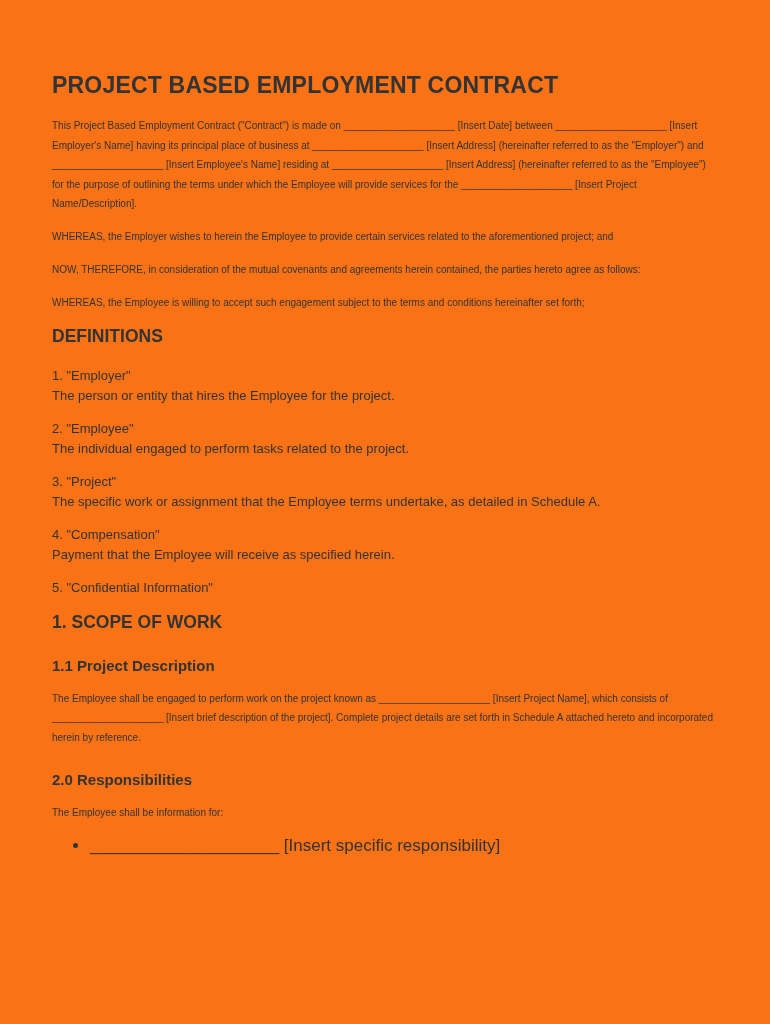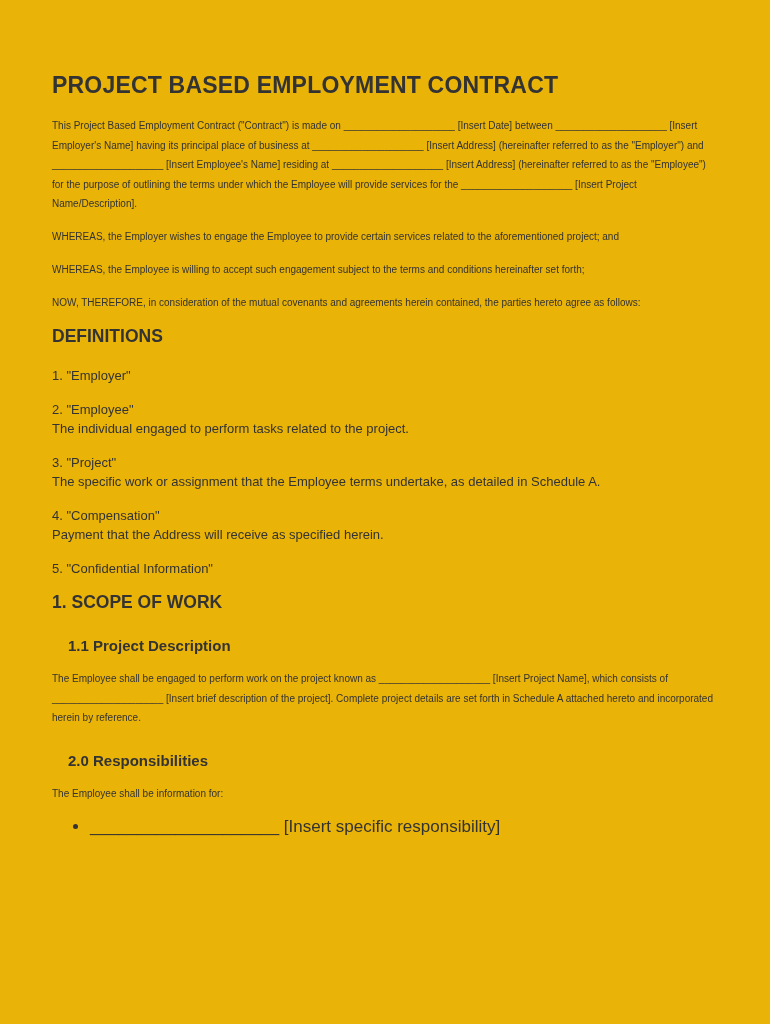--- a/index.html
+++ b/index.html
@@ -5,21 +5,21 @@
   * { box-sizing: border-box; }
   html, body {
     margin: 0;
     padding: 0;
     background: #ffffff;
   }
   .page {
     width: 770px;
     min-height: 1024px;
     margin: 0 auto;
-    background: #eab308;
+    background: #f97316;
     padding: 72px 52px 40px 52px;
     font-family: "Liberation Sans", sans-serif;
     color: #333333;
   }
   h1.doc-title {
     font-size: 23px;
     font-weight: 700;
     margin: 0 0 17px 0;
     letter-spacing: 0.2px;
     color: #333333;
@@ -32,21 +32,21 @@
   }
   h2.section-heading {
     font-size: 17.5px;
     font-weight: 700;
     margin: 11px 0 19px 0;
     color: #333333;
   }
   h3.sub-heading {
     font-size: 15px;
     font-weight: 700;
-    margin: 24px 0 15px 16px;
+    margin: 24px 0 15px 0;
     color: #333333;
   }
   p.definition {
     font-size: 13px;
     line-height: 19.5px;
     margin: 0 0 14px 0;
     color: #333333;
   }
   p.definition .def-term,
   p.definition .def-desc {
@@ -65,45 +65,46 @@
 </style>
 </head>
 <body>
 
 <div class="page">
 
   <h1 class="doc-title">PROJECT BASED EMPLOYMENT CONTRACT</h1>
 
   <p class="body-text">This Project Based Employment Contract ("Contract") is made on ____________________ [Insert Date] between ____________________ [Insert Employer's Name] having its principal place of business at ____________________ [Insert Address] (hereinafter referred to as the "Employer") and ____________________ [Insert Employee's Name] residing at ____________________ [Insert Address] (hereinafter referred to as the "Employee") for the purpose of outlining the terms under which the Employee will provide services for the ____________________ [Insert Project Name/Description].</p>
 
-  <p class="body-text">WHEREAS, the Employer wishes to engage the Employee to provide certain services related to the aforementioned project; and</p>
+  <p class="body-text">WHEREAS, the Employer wishes to herein the Employee to provide certain services related to the aforementioned project; and</p>
+
+  <p class="body-text">NOW, THEREFORE, in consideration of the mutual covenants and agreements herein contained, the parties hereto agree as follows:</p>
 
   <p class="body-text">WHEREAS, the Employee is willing to accept such engagement subject to the terms and conditions hereinafter set forth;</p>
-
-  <p class="body-text">NOW, THEREFORE, in consideration of the mutual covenants and agreements herein contained, the parties hereto agree as follows:</p>
 
   <h2 class="section-heading">DEFINITIONS</h2>
 
   <p class="definition">
     <span class="def-term">1. "Employer"</span>
+    <span class="def-desc">The person or entity that hires the Employee for the project.</span>
   </p>
 
   <p class="definition">
     <span class="def-term">2. "Employee"</span>
     <span class="def-desc">The individual engaged to perform tasks related to the project.</span>
   </p>
 
   <p class="definition">
     <span class="def-term">3. "Project"</span>
     <span class="def-desc">The specific work or assignment that the Employee terms undertake, as detailed in Schedule A.</span>
   </p>
 
   <p class="definition">
     <span class="def-term">4. "Compensation"</span>
-    <span class="def-desc">Payment that the Address will receive as specified herein.</span>
+    <span class="def-desc">Payment that the Employee will receive as specified herein.</span>
   </p>
 
   <p class="definition">
     <span class="def-term">5. "Confidential Information"</span>
   </p>
 
   <h2 class="section-heading">1. SCOPE OF WORK</h2>
 
   <h3 class="sub-heading">1.1 Project Description</h3>
 

